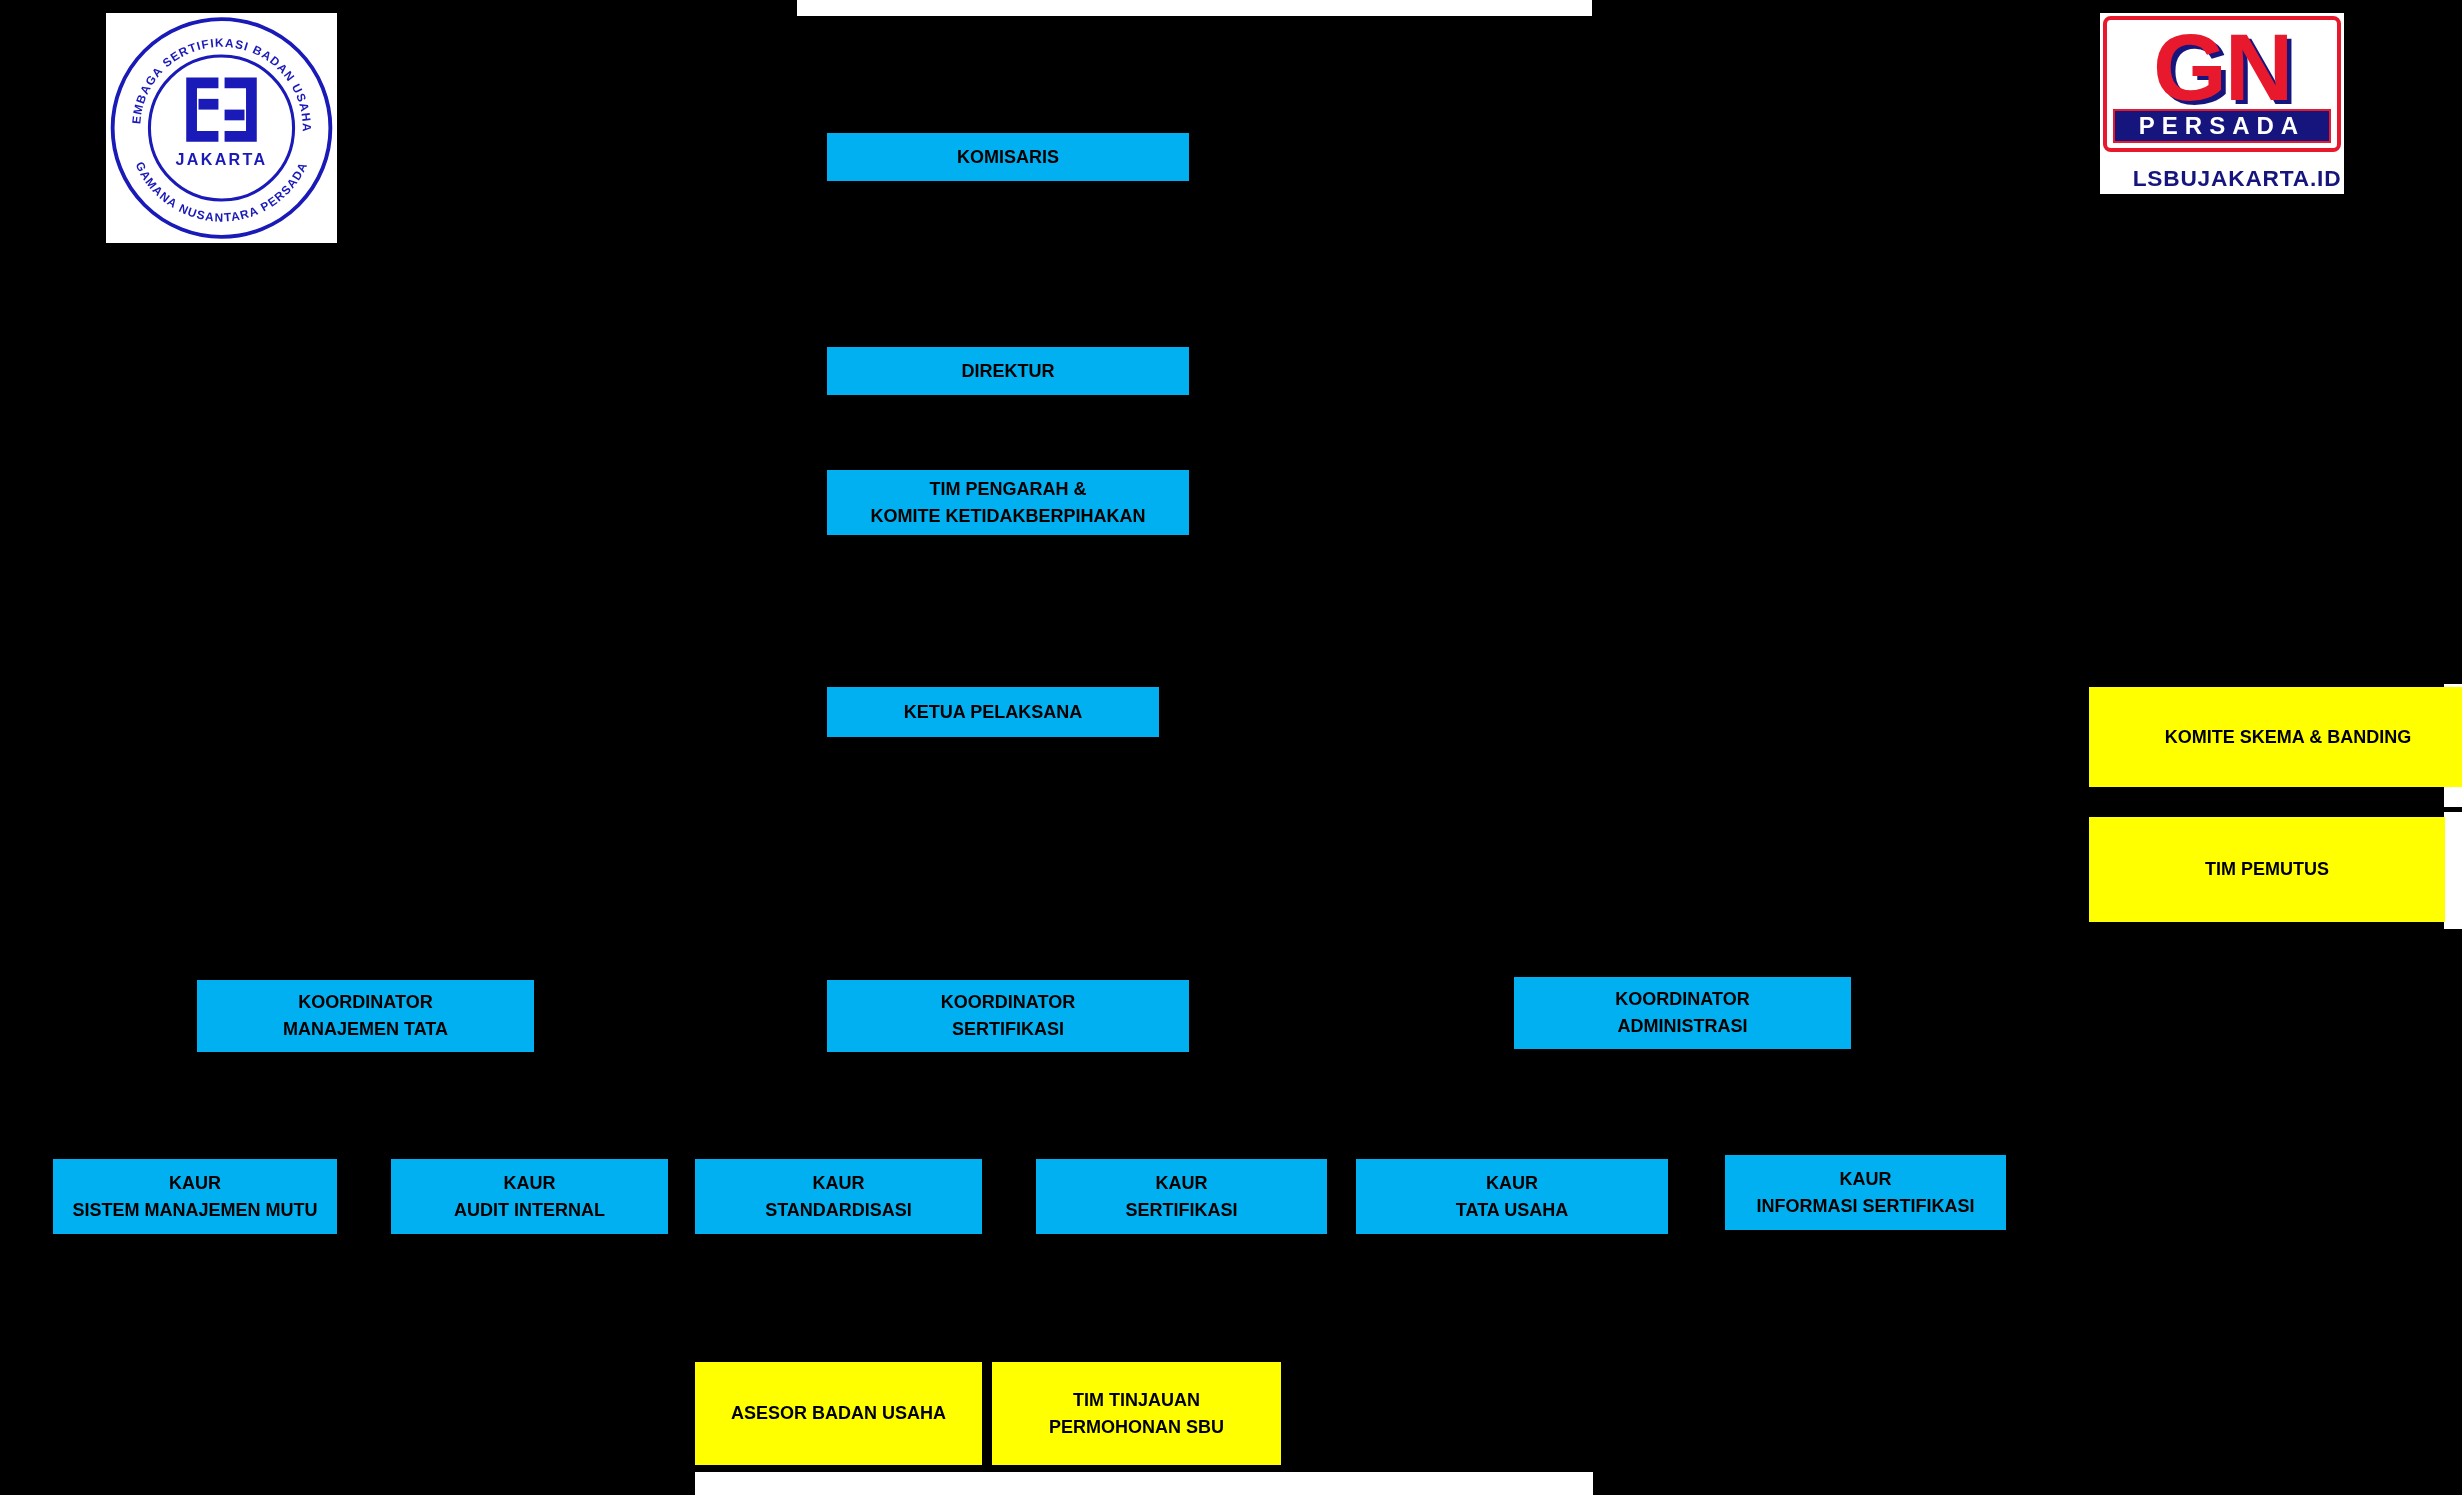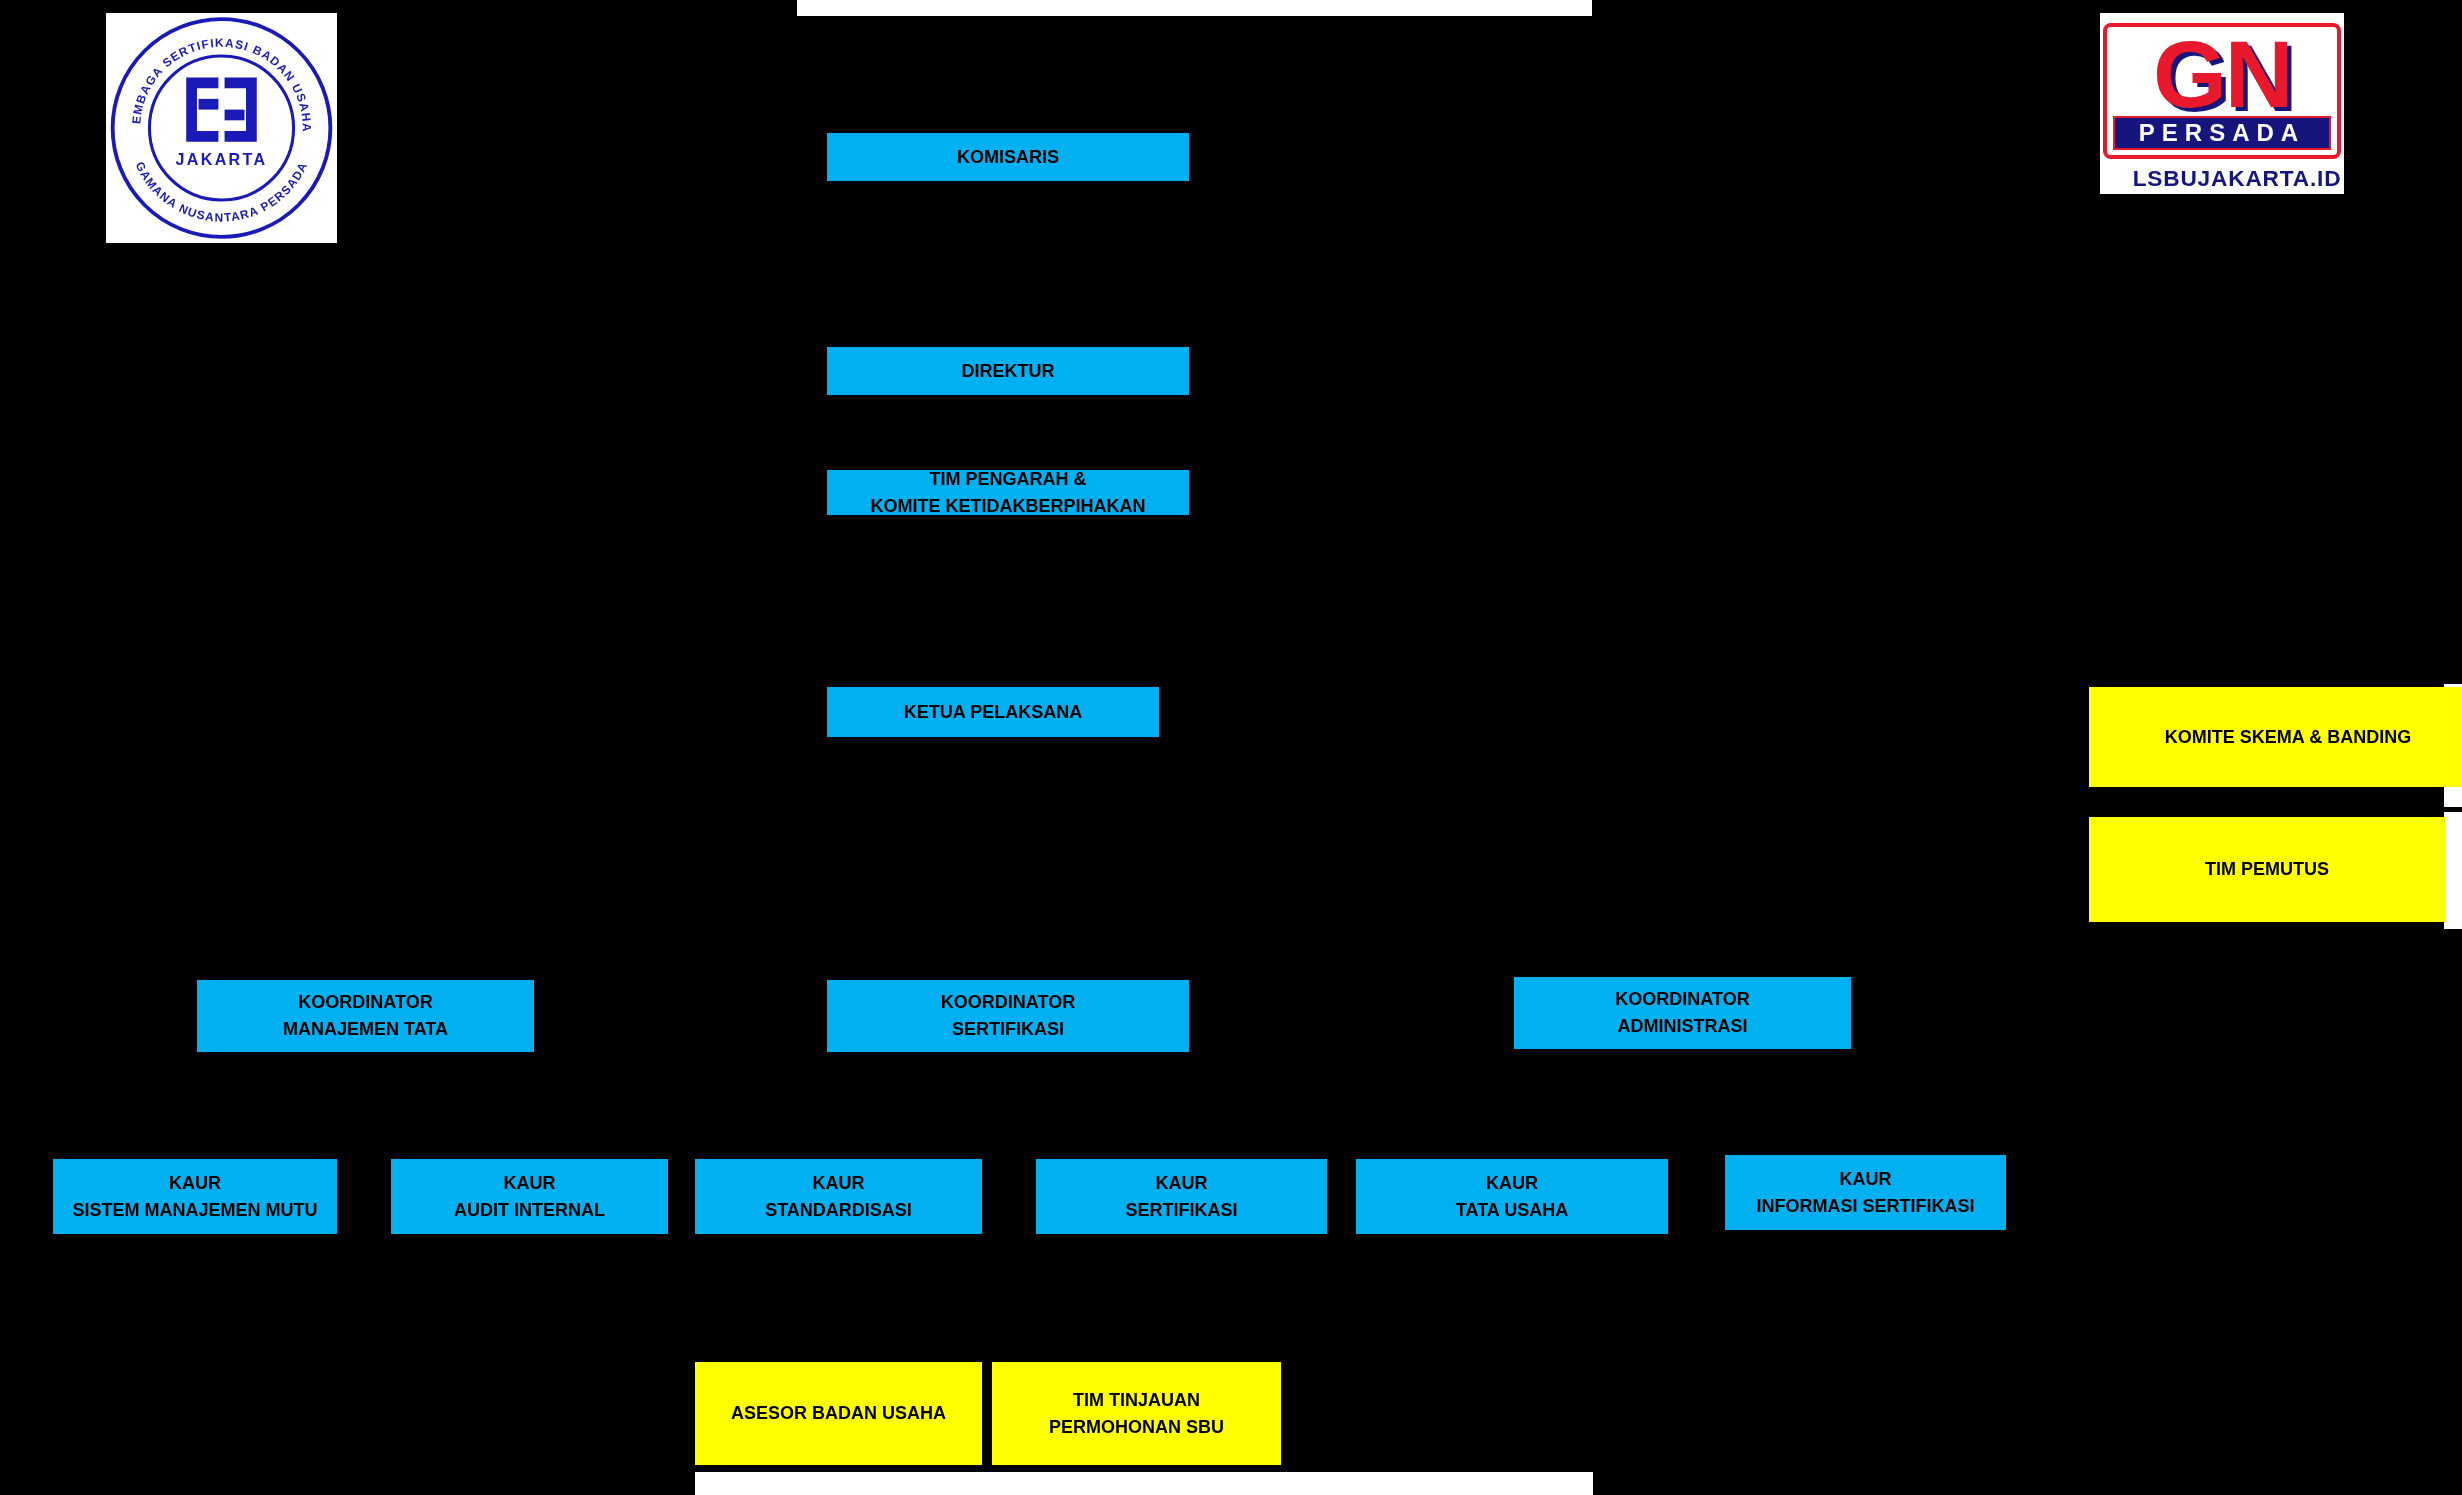--- a/index.html
+++ b/index.html
@@ -9,21 +9,21 @@
   }
   .obox{
     position:absolute;display:flex;flex-direction:column;align-items:center;justify-content:center;
     text-align:center;font-weight:bold;color:#000;font-size:18px;line-height:1.5;
   }
   .blue{background:#00B0F0;justify-content:center;}
   .yellow{background:#FFFF00;}
   .white-strip{position:absolute;background:#ffffff;}
   .logo-box{position:absolute;background:#ffffff;}
   
-  .gn-frame{position:absolute;left:3.1px;top:3.1px;right:3.1px;height:128px;border:4.7px solid #E8192C;border-radius:7.8px;background:#fff;overflow:hidden;margin-top:7px;}
+  .gn-frame{position:absolute;left:3.1px;top:3.1px;right:3.1px;height:128px;border:4.7px solid #E8192C;border-radius:7.8px;background:#fff;overflow:hidden;}
   .gn-mono{position:absolute;left:0;right:0;top:-4.7px;text-align:center;font-size:95px;font-weight:bold;letter-spacing:-2.3px;color:#E8192C;text-shadow:4.7px 3.9px 0 #15157D;line-height:1.1;}
   .gn-banner{position:absolute;left:6.2px;right:6.2px;bottom:4.7px;height:30px;background:#15157D;border:2.3px solid #E8192C;color:#fff;display:flex;align-items:center;justify-content:center;font-weight:bold;font-size:24px;letter-spacing:7px;}
   .gn-site{position:absolute;left:0;right:0;bottom:1.6px;text-align:center;color:#15157D;font-weight:bold;font-size:22.7px;letter-spacing:0.8px;padding-left:30px;}
 </style>
 </head>
 <body>
 
 <div class="stage">
 
   <div class="white-strip" style="left:797px;top:0;width:795px;height:15.6px"></div>
@@ -64,21 +64,21 @@
   </div>
 
   <div class="obox blue" style="left:827px;top:133px;width:362px;height:48px">
     <span>KOMISARIS</span>
   </div>
 
   <div class="obox blue" style="left:827px;top:347px;width:362px;height:48px">
     <span>DIREKTUR</span>
   </div>
 
-  <div class="obox blue" style="left:827px;top:470px;width:362px;height:45px">
+  <div class="obox blue" style="left:827px;top:470px;width:362px;height:65px">
     <span>TIM PENGARAH &amp;</span>
     <span>KOMITE KETIDAKBERPIHAKAN</span>
   </div>
 
   <div class="obox blue" style="left:827px;top:687px;width:332px;height:50px">
     <span>KETUA PELAKSANA</span>
   </div>
 
   <div class="obox yellow" style="left:2089px;top:687px;width:398px;height:100px">
     <span>KOMITE SKEMA &amp; BANDING</span>

